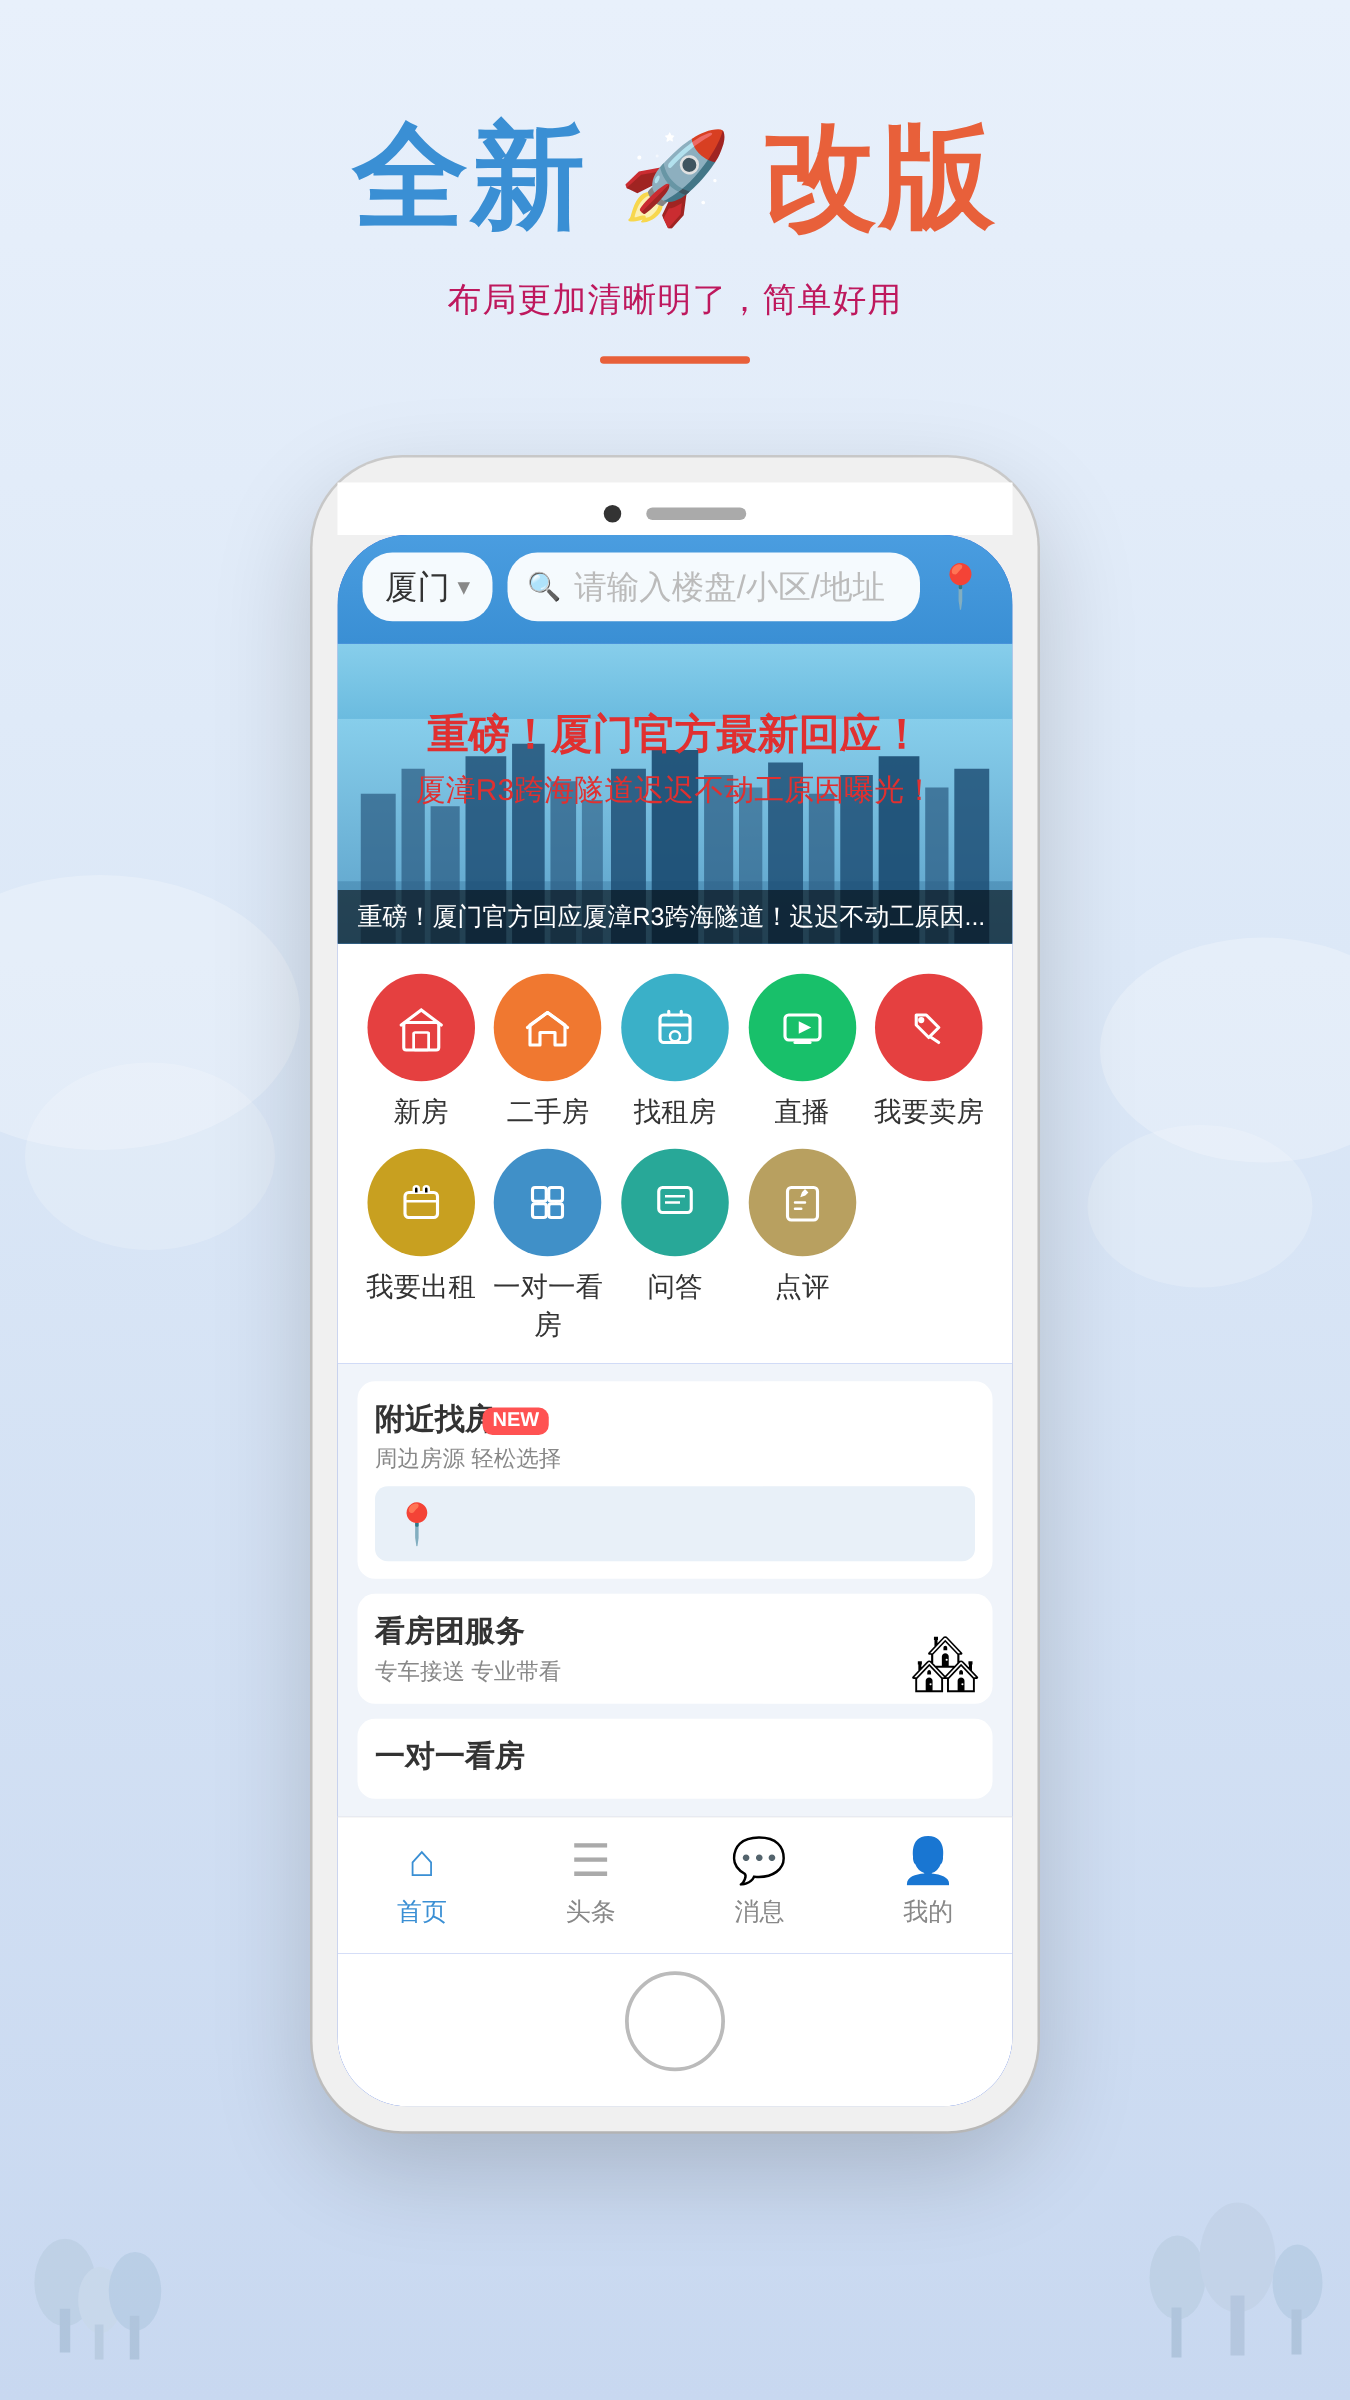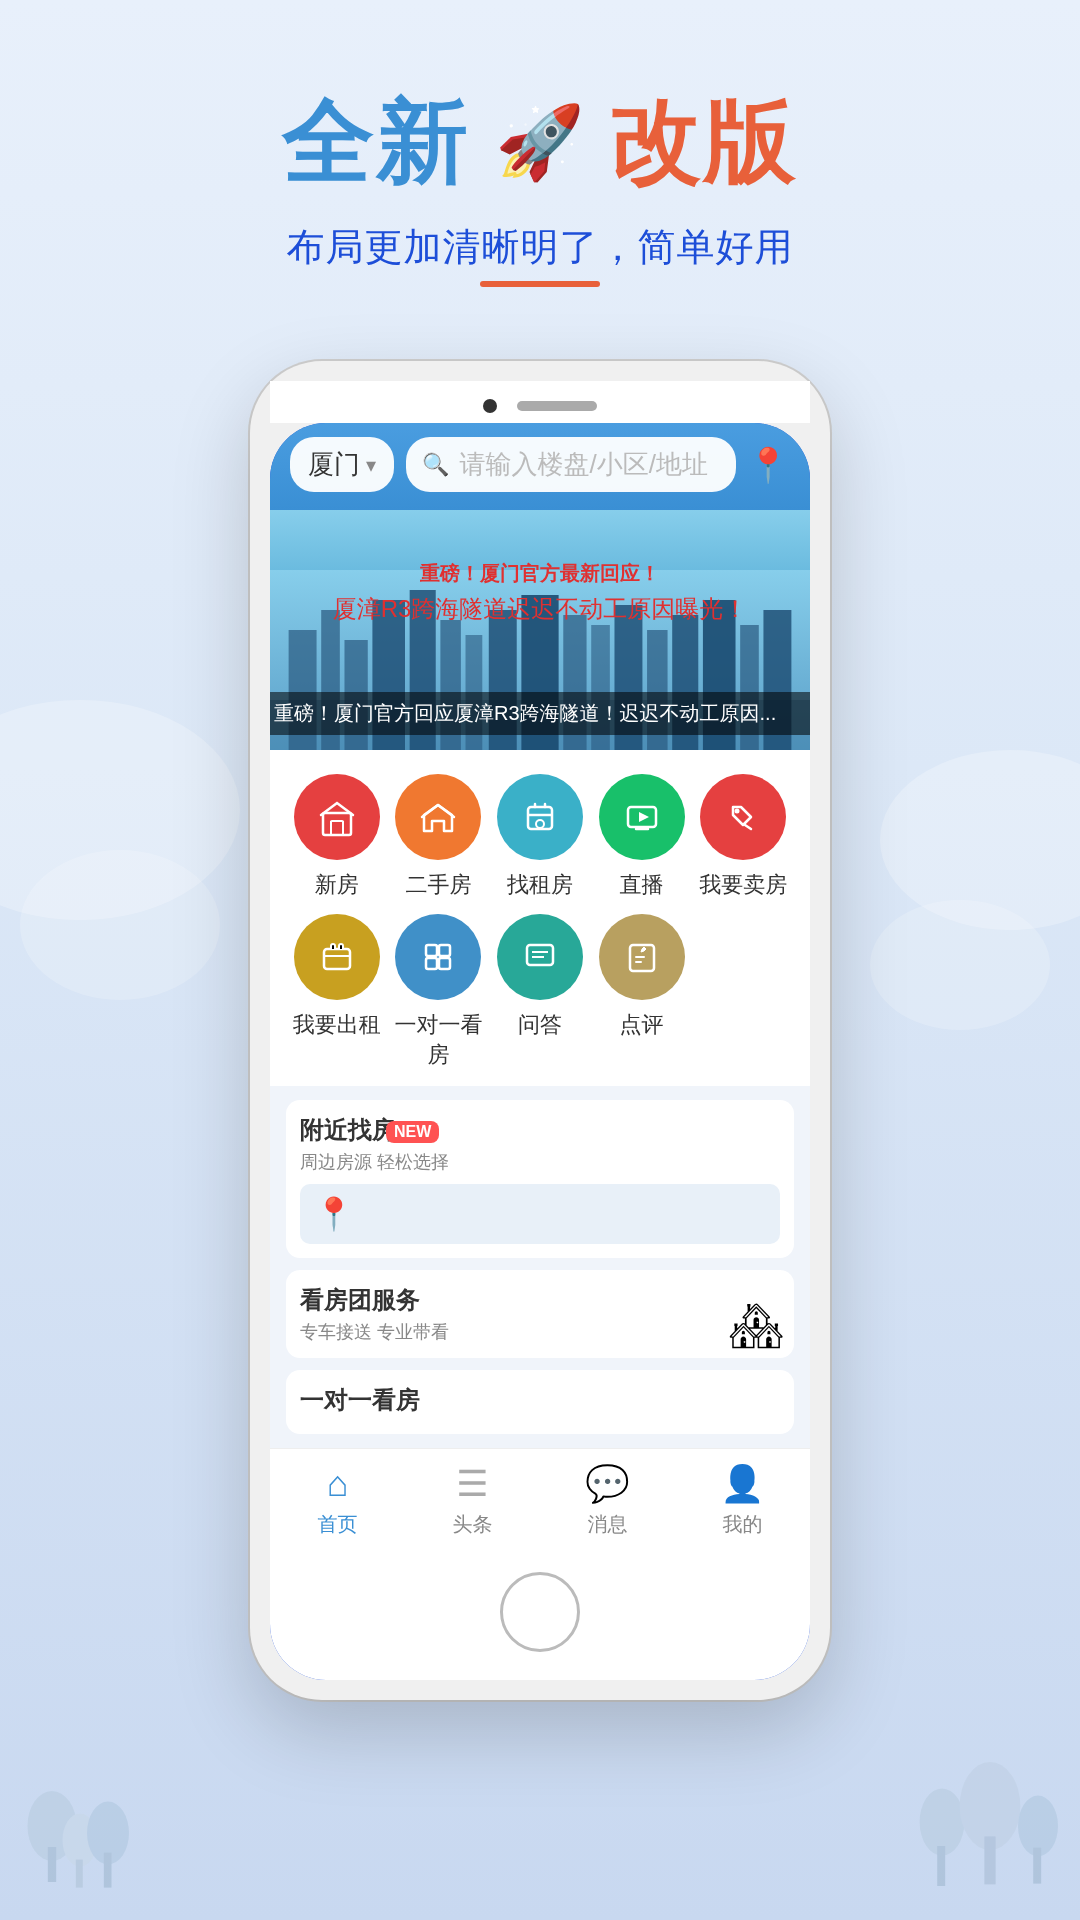--- a/index.html
+++ b/index.html
@@ -35,23 +35,24 @@
     .header-title-orange {
       font-size: 92px;
       font-weight: 700;
       color: #e8603a;
       letter-spacing: 2px;
     }
     .rocket-icon {
       font-size: 72px;
     }
     .header-subtitle {
-      font-size: 38px;
-      color: #1d4ed8;
+      font-size: 27px;
+      color: #be185d;
       letter-spacing: 1px;
+      margin-bottom: 20px;
     }
     .header-underline {
       display: inline-block;
       width: 120px;
       height: 6px;
       background: #e8603a;
       border-radius: 3px;
     }
 
     
@@ -154,34 +155,34 @@
       position: relative;
       overflow: hidden;
     }
     .banner-text-overlay {
       position: absolute;
       top: 50px;
       left: 0; right: 0;
       text-align: center;
     }
     .banner-title {
-      font-size: 20px;
+      font-size: 33px;
       font-weight: 700;
       color: #e03030;
       margin-bottom: 6px;
     }
     .banner-subtitle {
       font-size: 24px;
       color: #e03030;
     }
     .banner-bottom-bar {
       position: absolute;
-      bottom: 15px; left: 0; right: 0;
+      bottom: 0; left: 0; right: 0;
       background: rgba(0,0,0,0.55);
-      padding: 8px 4px;
+      padding: 8px 16px;
     }
     .banner-bottom-text {
       font-size: 20px;
       color: #fff;
       white-space: nowrap;
       overflow: hidden;
       text-overflow: ellipsis;
     }
 
     

